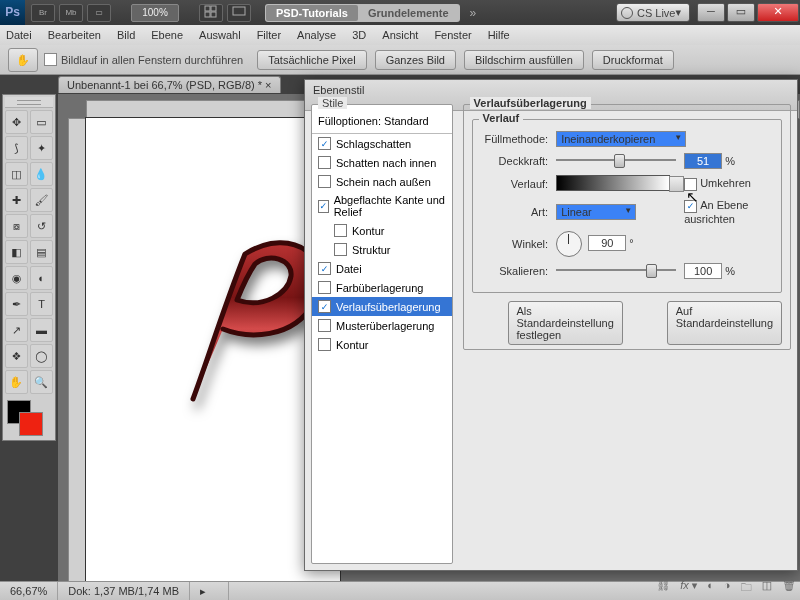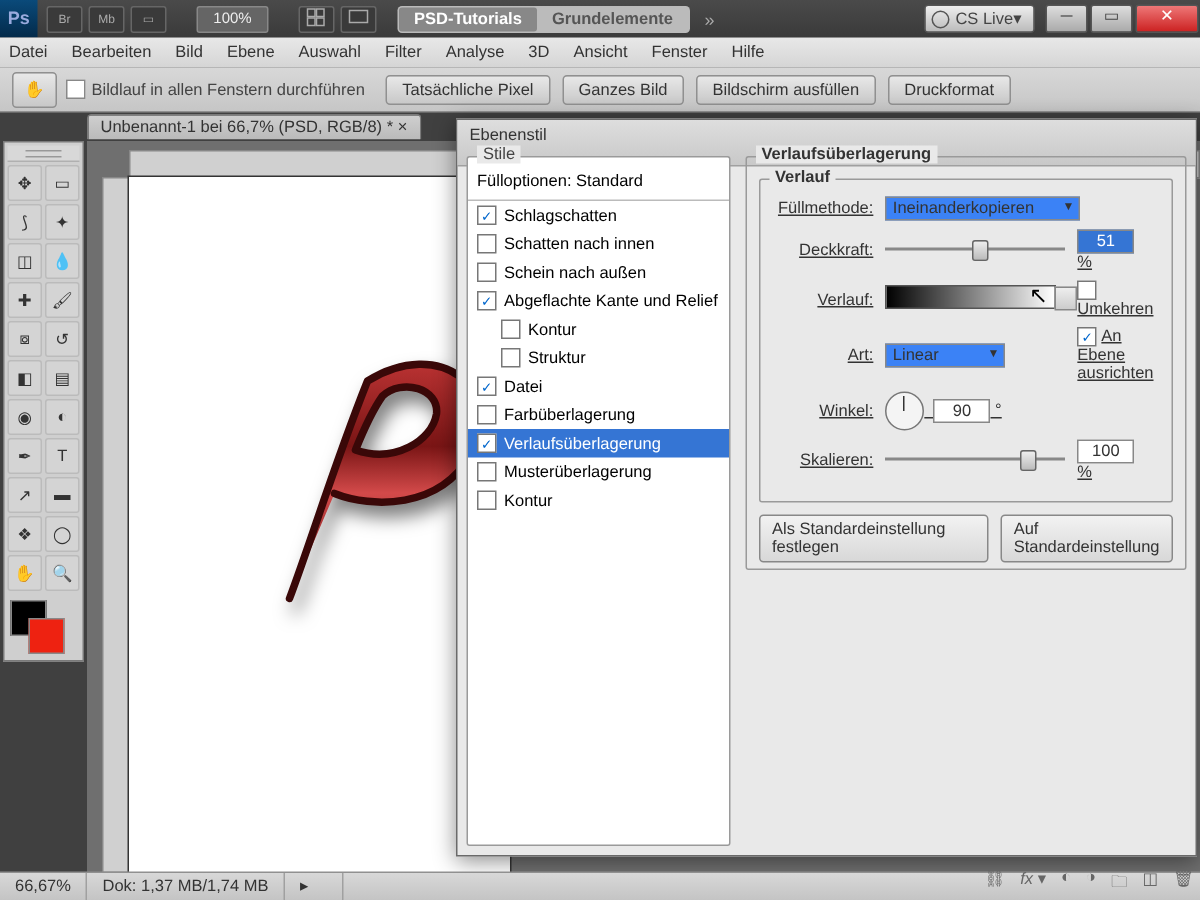--- a/index.html
+++ b/index.html
@@ -63,36 +63,36 @@
   .styles .row{padding:3px 6px;color:#000;display:flex;align-items:center;}
   .styles .row .chk{width:11px;height:11px;border:1px solid #777;background:#fff;margin-right:5px;display:flex;align-items:center;justify-content:center;font-size:9px;color:#06c;}
   .styles .row.indent{padding-left:22px;}
   .styles .row.sel{background:#3575d4;color:#fff;}
   .styles .fill-head{padding:4px 6px 6px 6px;border-bottom:1px solid #bbb;color:#000;}
   
   .rpanel{flex:1;margin-left:10px;position:relative;}
   .rpanel .group{border:1px solid #9a9a9a;border-radius:2px;padding:8px 8px 10px 8px;margin-bottom:8px;position:relative;}
   .rpanel .group .ghdr{position:absolute;top:-8px;left:6px;background:#e9e9e9;padding:0 4px;color:#333;font-weight:bold;}
   .rpanel table{border-collapse:collapse;}
-  .rpanel td{padding:3px 4px;vertical-align:middle;color:#333;text-decoration:underline;}
+  .rpanel td{padding:3px 4px;vertical-align:middle;color:#333;}
   .rpanel td.lbl{text-align:right;white-space:nowrap;}
   .sel-box{border:1px solid #888;background:#3b82f6;padding:1px 14px 1px 4px;position:relative;min-width:110px;display:inline-block;}
   .sel-box::after{content:"▼";position:absolute;right:3px;top:1px;font-size:8px;color:#333;}
   .num-in{width:36px;border:1px solid #888;background:#fff;text-align:center;padding:1px 0;display:inline-block;}
   .num-in.hi{background:#3575d4;color:#fff;}
   .slider{display:inline-block;width:120px;height:12px;position:relative;}
   .slider .track{position:absolute;left:0;right:0;top:5px;height:2px;background:#888;}
   .slider .thumb{position:absolute;top:0;width:9px;height:12px;background:linear-gradient(#eee,#bbb);border:1px solid #666;border-radius:2px;}
   .grad-prev{display:inline-block;width:112px;height:14px;border:1px solid #555;background:linear-gradient(to right,#000,#fff);position:relative;}
   .grad-prev::after{content:"";position:absolute;right:-15px;top:0;width:13px;height:14px;border:1px solid #888;background:linear-gradient(#eee,#ccc);}
   .rpanel .chk{width:11px;height:11px;border:1px solid #777;background:#fff;display:inline-flex;align-items:center;justify-content:center;font-size:9px;color:#06c;margin-right:3px;vertical-align:middle;}
   .dial{width:24px;height:24px;border:1px solid #777;border-radius:50%;display:inline-block;position:relative;background:#f4f4f4;vertical-align:middle;}
   .dial::after{content:"";position:absolute;left:11px;top:2px;width:1px;height:10px;background:#333;}
   .btnrow{display:flex;gap:8px;}
-  .btnrow .btn{border:1px solid #888;border-radius:3px;background:linear-gradient(#f2f2f2,#d8d8d8);padding:3px 8px;color:#333;}
+  .btnrow .btn{border:1px solid #888;border-radius:3px;background:linear-gradient(#f2f2f2,#d8d8d8);padding:3px 8px;color:#333;margin-left:36px;}
   .cursor{position:absolute;left:686px;top:188px;font-size:15px;color:#000;pointer-events:none;text-shadow:0 0 2px #fff;}
 </style>
 </head>
 <body>
 
 <div class="chrome">
   <div class="ps">Ps</div>
   <span class="tgl">Br</span>
   <span class="tgl">Mb</span>
   <span class="tgl">▭</span>

